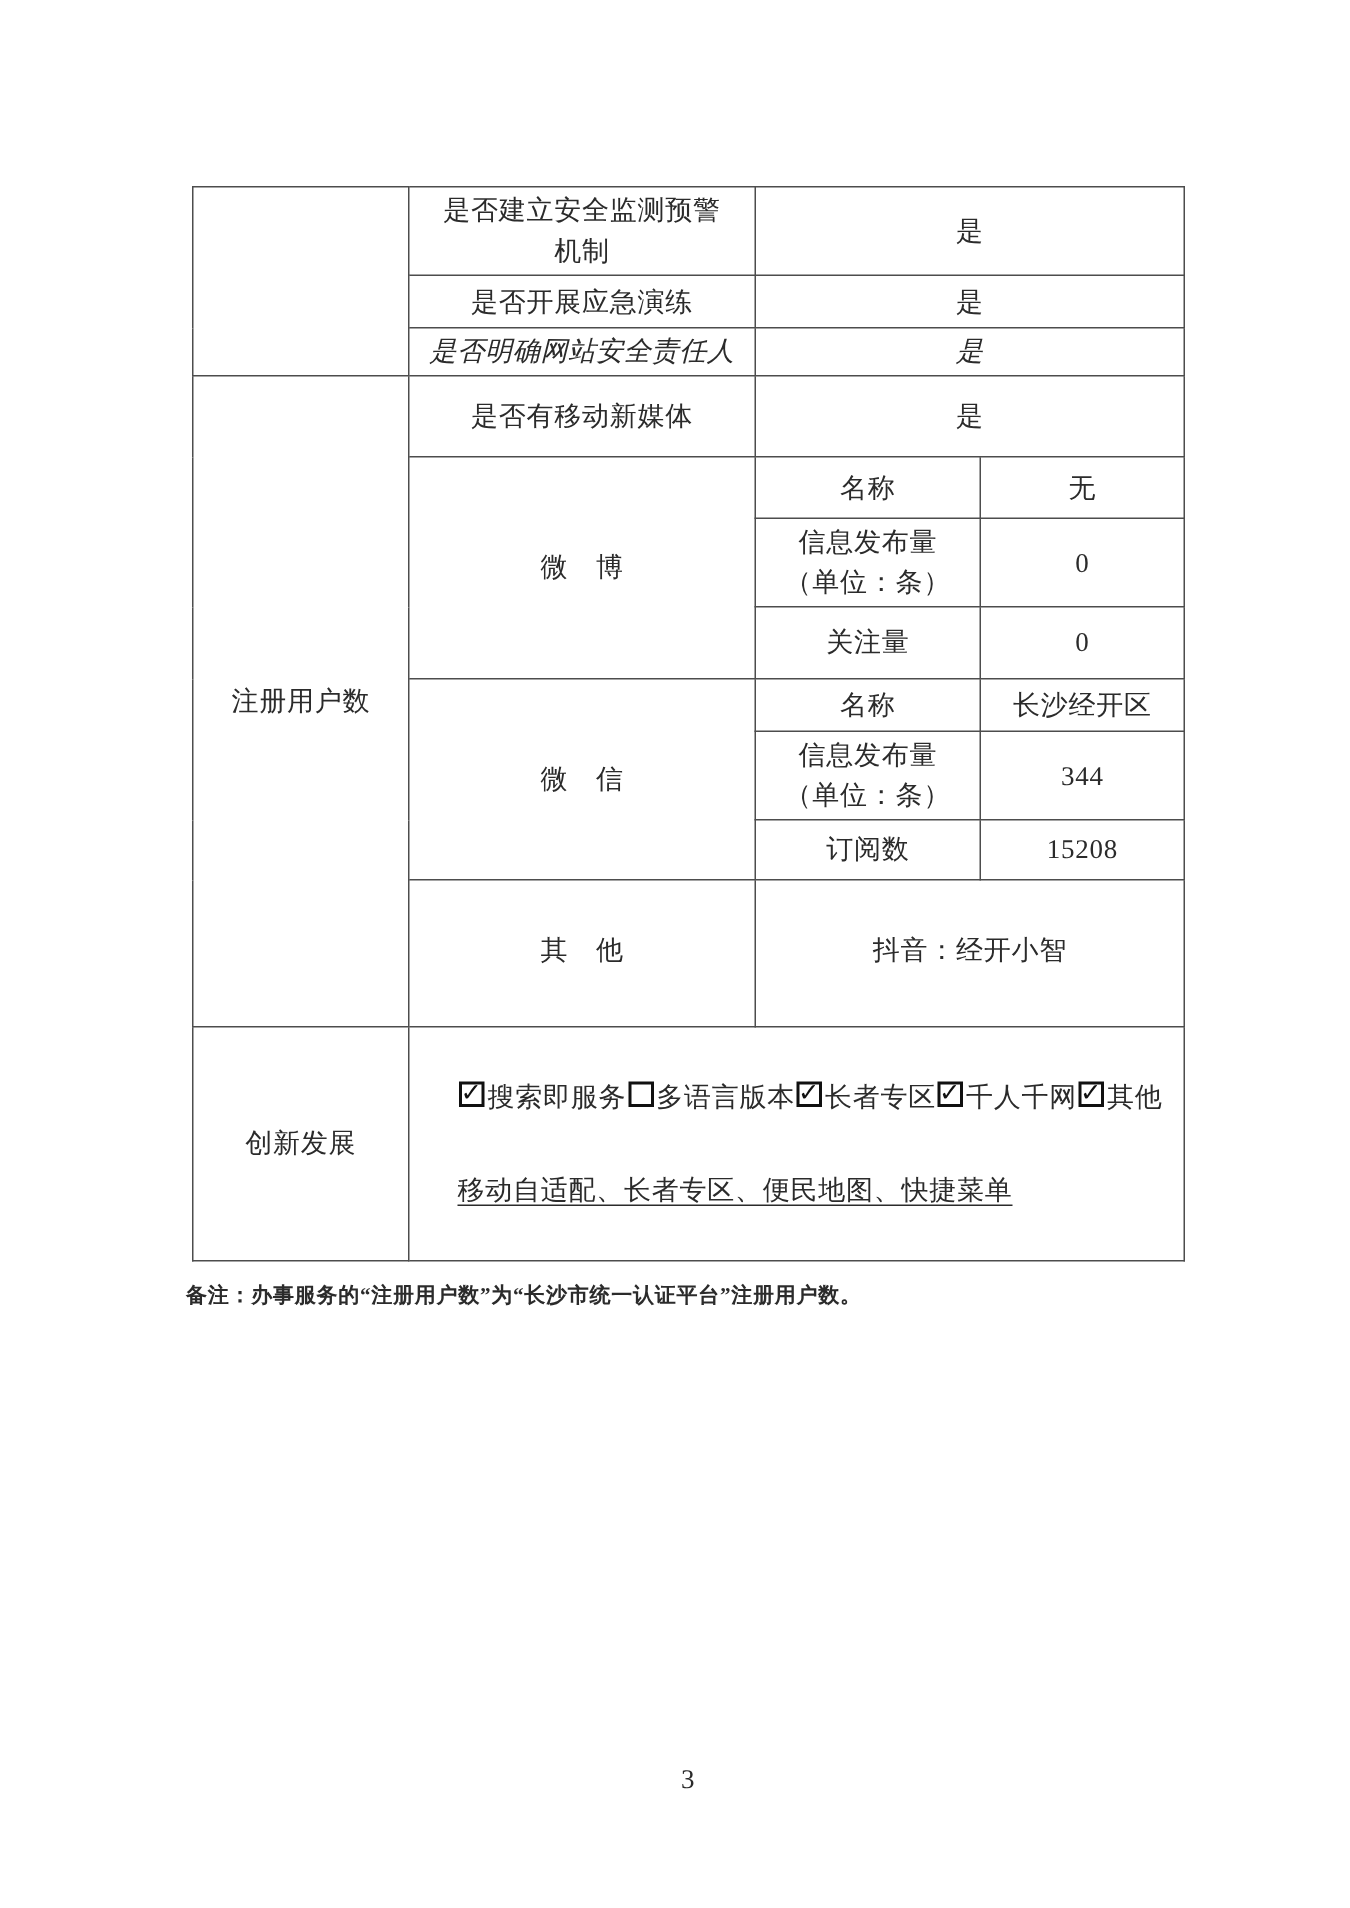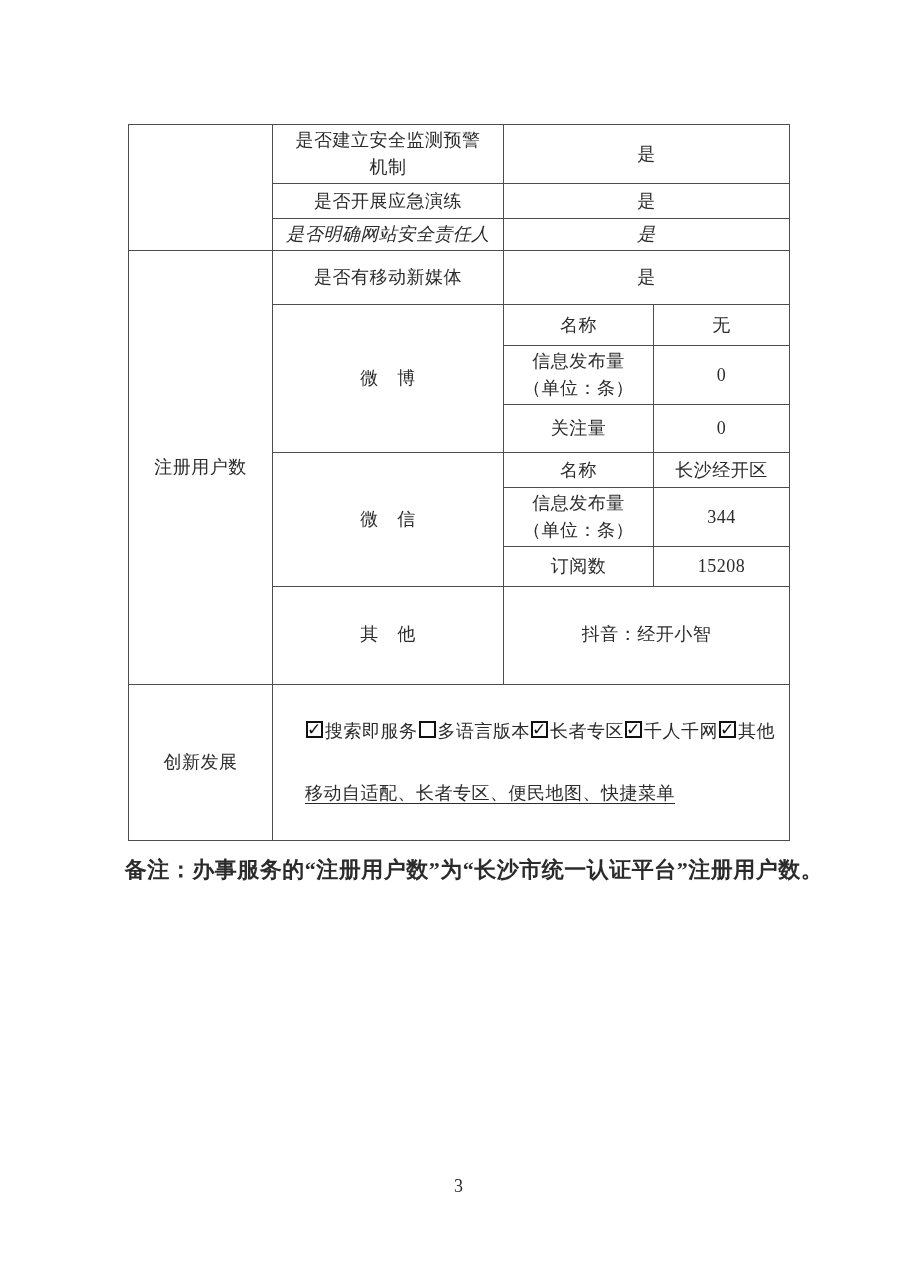--- a/index.html
+++ b/index.html
@@ -37,21 +37,21 @@
     position:absolute;left:-1px;top:-9px;
     font-size:17px;font-weight:bold;color:#101010;
     font-family:"DejaVu Sans",sans-serif;
   }
   .udl{
     text-decoration:underline;
     text-underline-offset:4px;
   }
   .note{
     position:absolute;left:124px;top:855px;width:700px;
-    font-size:22px;font-weight:bold;letter-spacing:0.5px;text-align:center;
+    font-size:14px;font-weight:bold;letter-spacing:0.5px;
   }
   .pagenum{
     position:absolute;left:128px;top:1176px;width:661px;
     text-align:center;font-size:18px;
   }
 </style>
 </head>
 <body>
 
 <table class="doc-table">

